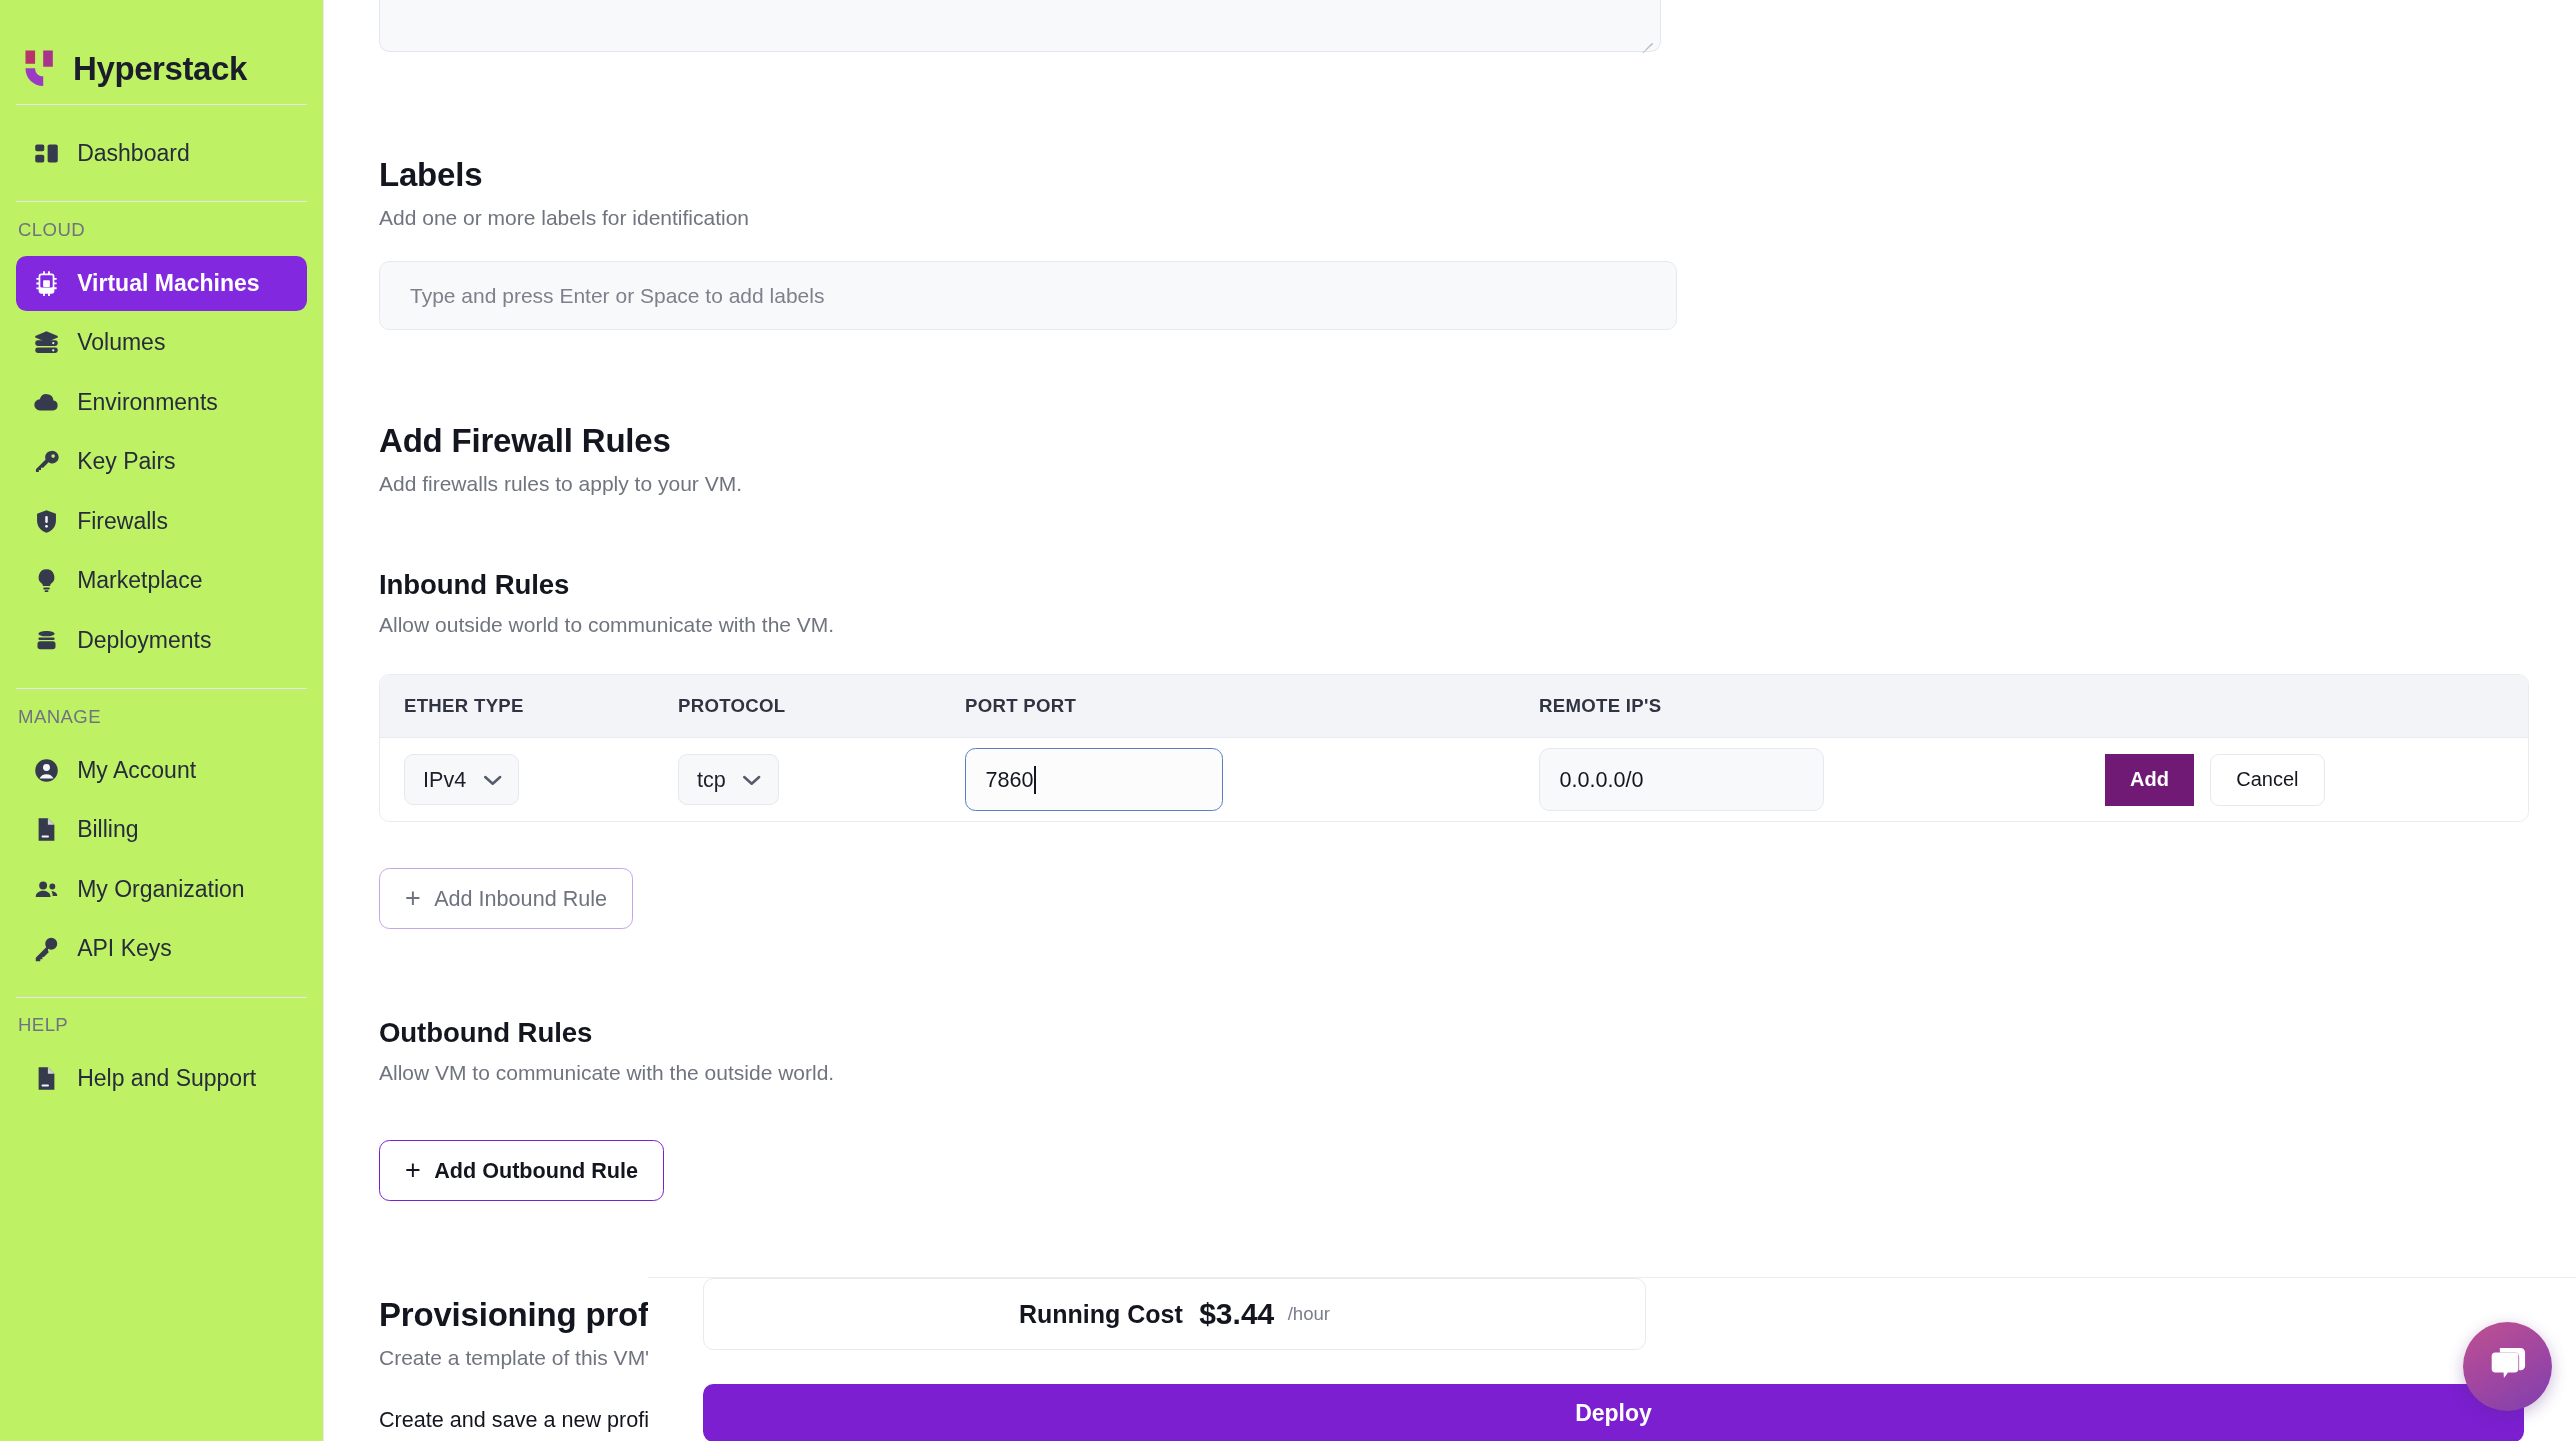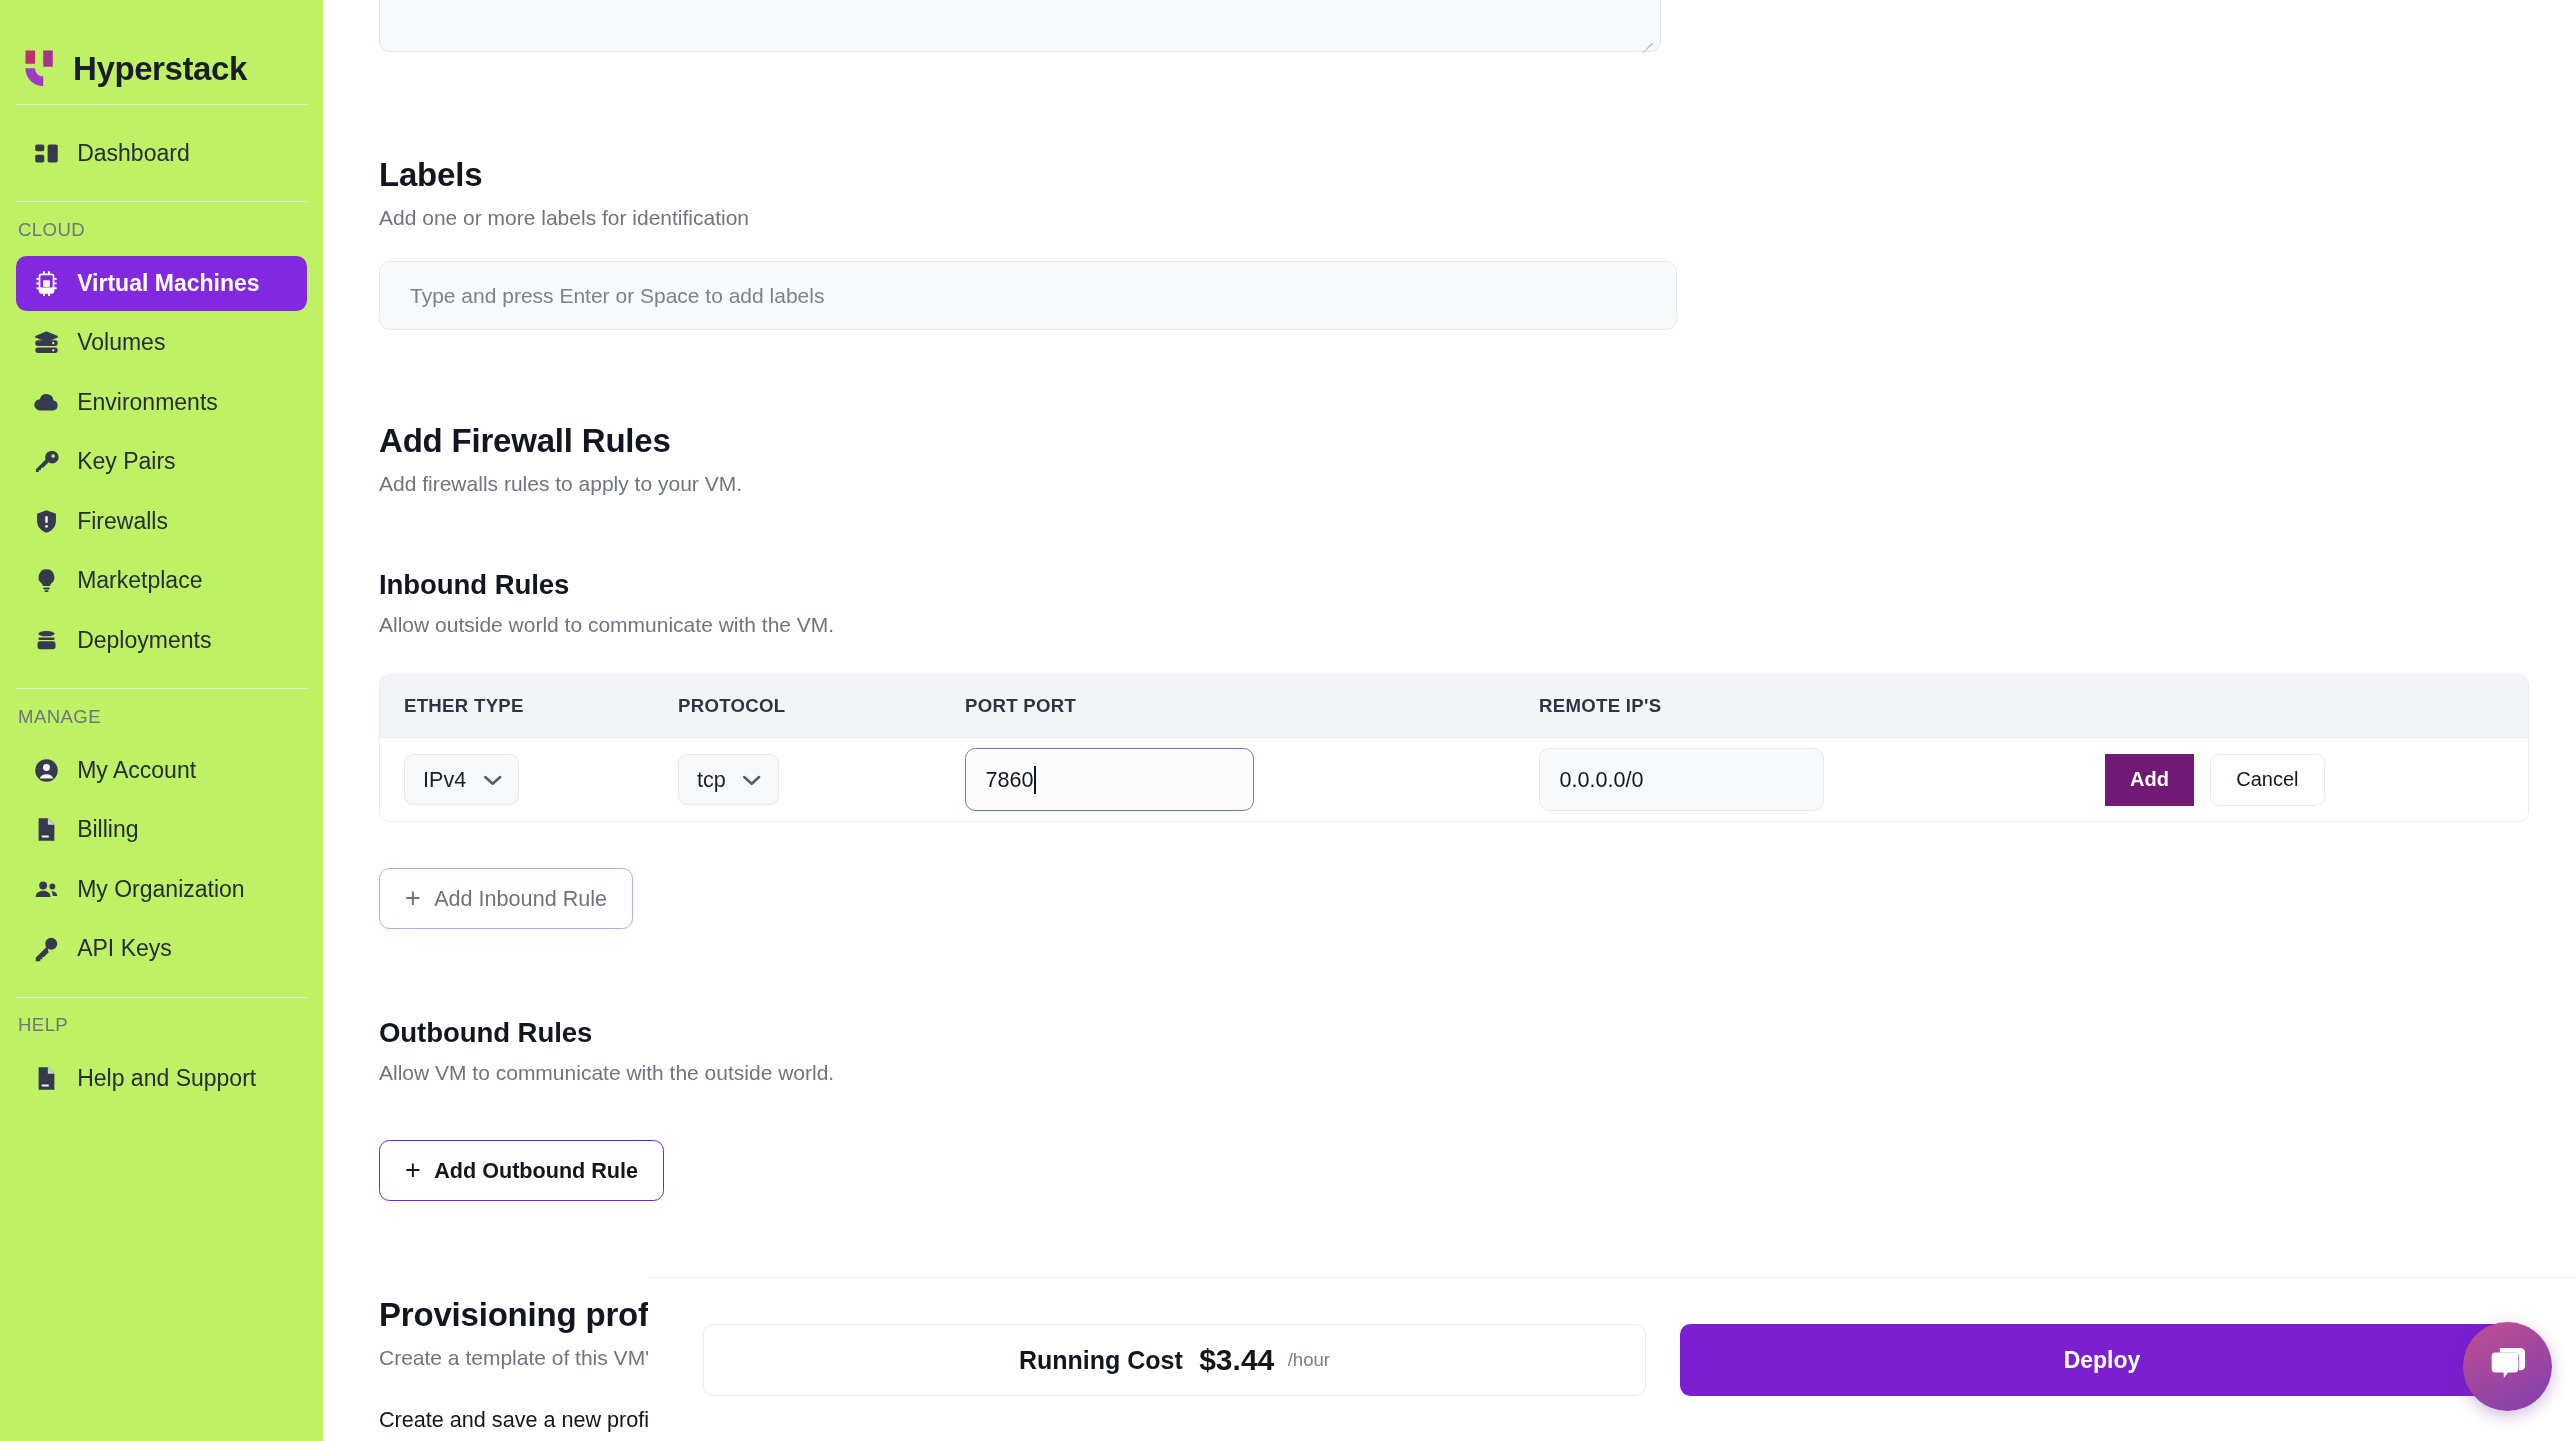--- a/index.html
+++ b/index.html
@@ -104,21 +104,21 @@
   .sel .sel-val { font-size: 21.6px; color: #1c1f2b; }
   .sel .chev { width: 19.4px; height: 12px; }
   .sel .chev svg { width: 19.4px; height: 12px; stroke: #555b6b; fill: none; stroke-width: 3.4; }
 
   .inp {
     height: 63px; background: #f8f9fb;
     border: 0.7px solid #e6e8ee; border-radius: 10.4px;
     display: flex; align-items: center; padding: 0 19.4px;
     font-size: 21.6px; color: #14161f;
   }
-  .inp.port { width: 289px; border: 1.5px solid #5b7cc0; background: #fcfcfd; }
+  .inp.port { width: 258px; border: 1.5px solid #5b7cc0; background: #fcfcfd; }
   .inp.remote { width: 285px; }
   .caret { display: inline-block; width: 1.5px; height: 28px; background: #14161f; margin-left: 0.7px; }
 
   .btn-add {
     height: 52px; padding: 0 25px; background: #701a75; color: #fff;
     border: none; border-radius: 0; font-size: 20px; font-weight: 600;
     cursor: pointer; font-family: "Liberation Sans", sans-serif;
   }
   .btn-cancel {
     height: 52px; padding: 0 25px; background: #fff; color: #14161f;
@@ -147,21 +147,21 @@
   .toggle {
     width: 64px; height: 34px; border-radius: 18px; background: #e3e5ea;
     position: relative; cursor: pointer; flex: 0 0 64px;
   }
   .toggle .knob { position: absolute; top: 3px; left: 3.7px; width: 28px; height: 28px; border-radius: 50%; background: #fff; }
 
   
   .footer {
     position: absolute; left: 324px; right: 0; bottom: 0; height: 165px;
     background: #ffffff; border-top: 0.7px solid #ededf1;
-    display: flex; align-items: center; padding: 0 52px 0 55px; gap: 34px;
+    display: flex; padding: 0 52px 0 55px; gap: 34px; flex-direction: column;
   }
   .cost-card {
     width: 943px; height: 72px; border: 0.7px solid #e8e9ee; border-radius: 10.4px;
     display: flex; align-items: center; justify-content: center; gap: 16.4px; background: #fff;
   }
   .cost-label { font-size: 25px; font-weight: 700; color: #14161f; }
   .cost-value { font-size: 30px; font-weight: 700; color: #14161f; }
   .cost-unit { font-size: 18.6px; color: #7a7e89; font-weight: 400; margin-left: -3px; }
   .deploy-btn {
     flex: 1; height: 72px; background: #7b1fd0; color: #fff; border: none;

